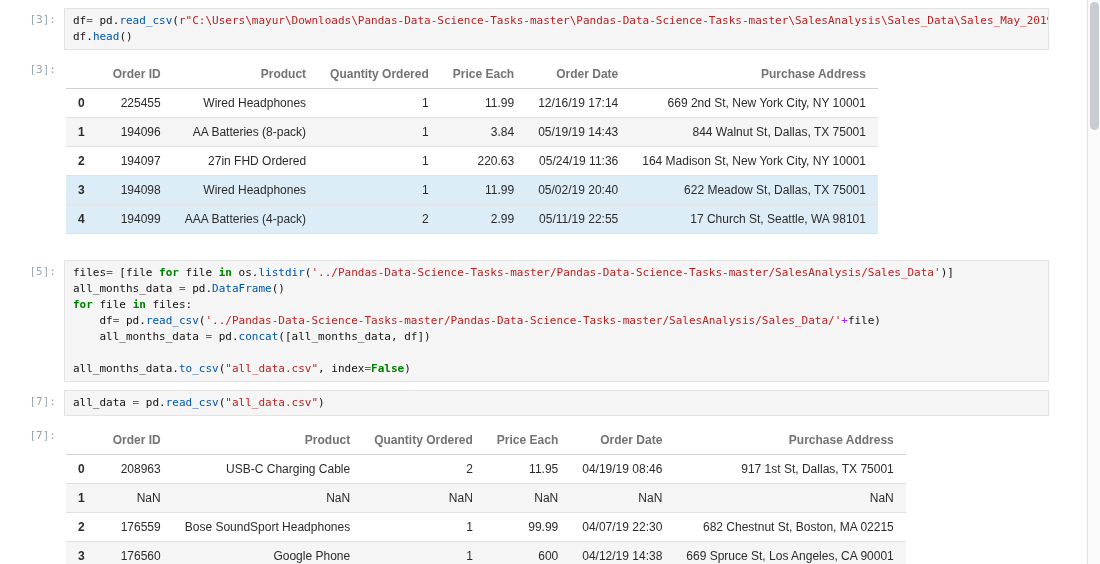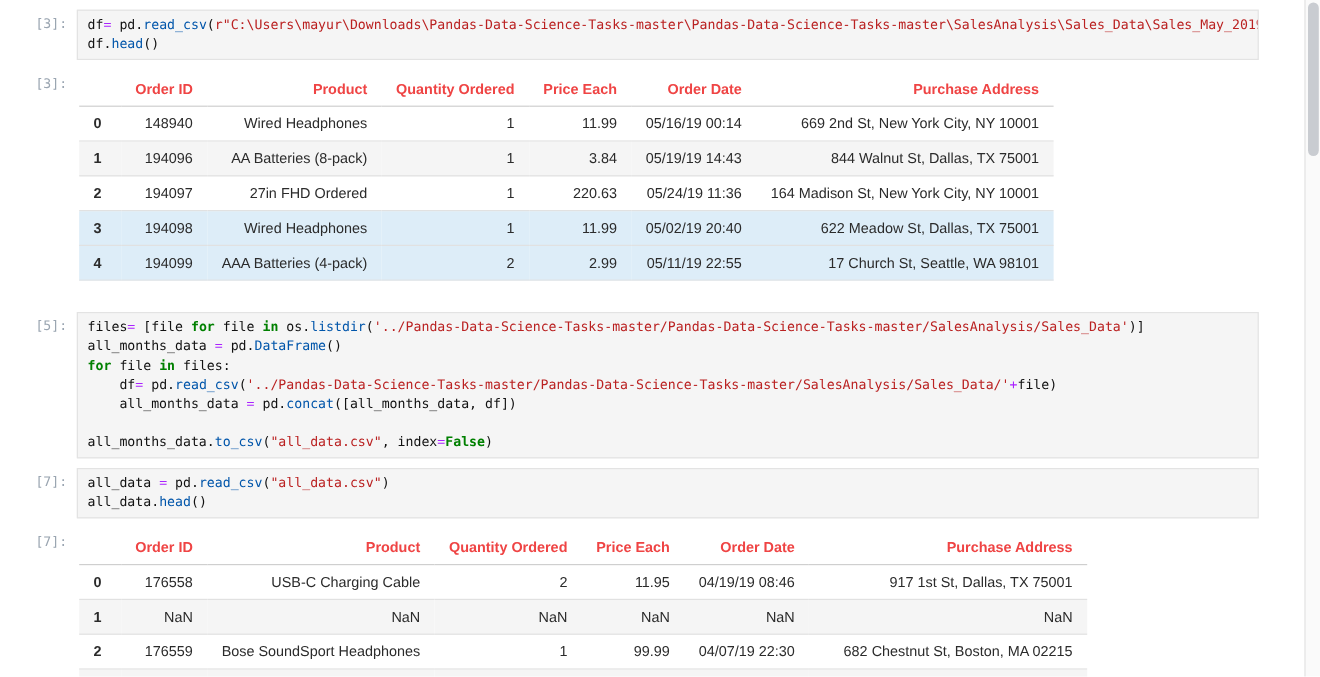--- a/index.html
+++ b/index.html
@@ -36,21 +36,21 @@
   .tok-fn { color: var(--fn, #0055aa); }
   .tok-op { color: var(--op, #aa22ff); }
 
   .outarea { flex: 1; overflow: hidden; padding-top: 2px; }
 
   table.df { border-collapse: collapse; font-size: 12px; color: var(--table_text, #2b2b2b); margin-left: 2px; }
   table.df th, table.df td {
     padding: 7px 12px; text-align: right; white-space: nowrap;
     border-bottom: 1px solid var(--row_border, #e1e1e1);
   }
-  table.df thead th { font-weight: bold; color: #ef4444; border-bottom: 1px solid var(--header_border, #cfcfcf); }
+  table.df thead th { font-weight: bold; color: #737373; border-bottom: 1px solid var(--header_border, #cfcfcf); }
   table.df tbody th { font-weight: bold; text-align: left; padding-right: 16px; }
   table.df tr.stripe { background: var(--stripe, #f5f5f5); }
   table.df tr.hl { background: var(--highlight, #ddedf8); }
 
   .scrollbar {
     position: absolute; top: 0; right: 0; width: 13px; height: 564px;
     background: var(--scroll_track, #fafafa);
     border-left: 1px solid var(--cell_border, #e3e3e3);
   }
   .scroll-thumb {
@@ -78,25 +78,25 @@
                 <th>Product</th>
                 <th>Quantity Ordered</th>
                 <th>Price Each</th>
                 <th>Order Date</th>
                 <th>Purchase Address</th>
               </tr>
             </thead>
             <tbody>
               <tr>
                 <th>0</th>
-                <td>148940</td>
+                <td>225455</td>
                 <td>Wired Headphones</td>
                 <td>1</td>
                 <td>11.99</td>
-                <td>05/16/19 00:14</td>
+                <td>12/16/19 17:14</td>
                 <td>669 2nd St, New York City, NY 10001</td>
               </tr>
               <tr class="stripe ">
                 <th>1</th>
                 <td>194096</td>
                 <td>AA Batteries (8-pack)</td>
                 <td>1</td>
                 <td>3.84</td>
                 <td>05/19/19 14:43</td>
                 <td>844 Walnut St, Dallas, TX 75001</td>
@@ -131,41 +131,41 @@
             </tbody>
           </table>
         </div>
       </div>
       <div class="cellrow">
         <div class="prompt">[5]:</div>
         <div class="codearea"><div class="codeline"><span>files</span><span class="tok-op">=</span><span> [file </span><span class="tok-kw">for</span><span> file </span><span class="tok-kw">in</span><span> os.</span><span class="tok-fn">listdir</span><span>(</span><span class="tok-str">'../Pandas-Data-Science-Tasks-master/Pandas-Data-Science-Tasks-master/SalesAnalysis/Sales_Data'</span><span>)]</span></div><div class="codeline"><span>all_months_data </span><span class="tok-op">=</span><span> pd.</span><span class="tok-fn">DataFrame</span><span>()</span></div><div class="codeline"><span class="tok-kw">for</span><span> file </span><span class="tok-kw">in</span><span> files:</span></div><div class="codeline"><span>    df</span><span class="tok-op">=</span><span> pd.</span><span class="tok-fn">read_csv</span><span>(</span><span class="tok-str">'../Pandas-Data-Science-Tasks-master/Pandas-Data-Science-Tasks-master/SalesAnalysis/Sales_Data/'</span><span class="tok-op">+</span><span>file)</span></div><div class="codeline"><span>    all_months_data </span><span class="tok-op">=</span><span> pd.</span><span class="tok-fn">concat</span><span>([all_months_data, df])</span></div><div class="codeline">&nbsp;</div><div class="codeline"><span>all_months_data.</span><span class="tok-fn">to_csv</span><span>(</span><span class="tok-str">"all_data.csv"</span><span>, index</span><span class="tok-op">=</span><span class="tok-kw">False</span><span>)</span></div></div>
       </div>
       <div class="cellrow">
         <div class="prompt">[7]:</div>
-        <div class="codearea"><div class="codeline"><span>all_data </span><span class="tok-op">=</span><span> pd.</span><span class="tok-fn">read_csv</span><span>(</span><span class="tok-str">"all_data.csv"</span><span>)</span></div><div class="codeline"><span>all_data.</span><span class="tok-fn">head</span><span>()</span></div></div>
+        <div class="codearea"><div class="codeline"><span>all_data </span><span class="tok-op">=</span><span> pd.</span><span class="tok-fn">read_csv</span><span>(</span><span class="tok-str">"all_data.csv"</span><span>)</span></div></div>
       </div>
       <div class="cellrow output">
         <div class="prompt">[7]:</div>
         <div class="outarea">
           <table class="df">
             <thead>
               <tr>
                 <th></th>
                 <th>Order ID</th>
                 <th>Product</th>
                 <th>Quantity Ordered</th>
                 <th>Price Each</th>
                 <th>Order Date</th>
                 <th>Purchase Address</th>
               </tr>
             </thead>
             <tbody>
               <tr>
                 <th>0</th>
-                <td>176558</td>
+                <td>208963</td>
                 <td>USB-C Charging Cable</td>
                 <td>2</td>
                 <td>11.95</td>
                 <td>04/19/19 08:46</td>
                 <td>917 1st St, Dallas, TX 75001</td>
               </tr>
               <tr class="stripe ">
                 <th>1</th>
                 <td>NaN</td>
                 <td>NaN</td>

